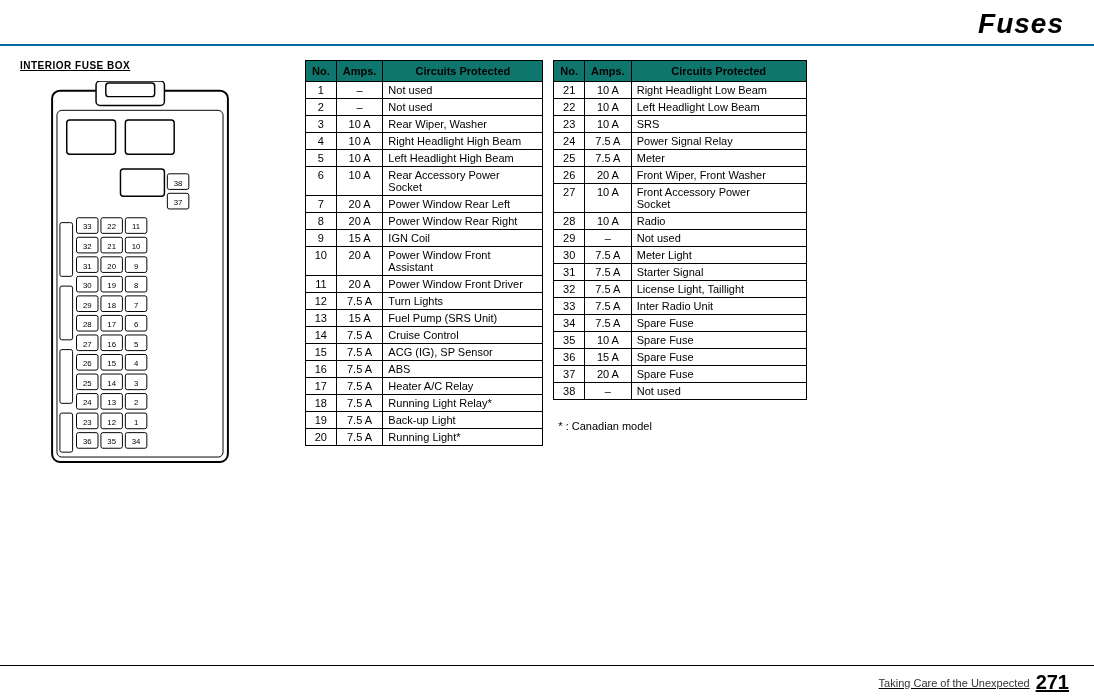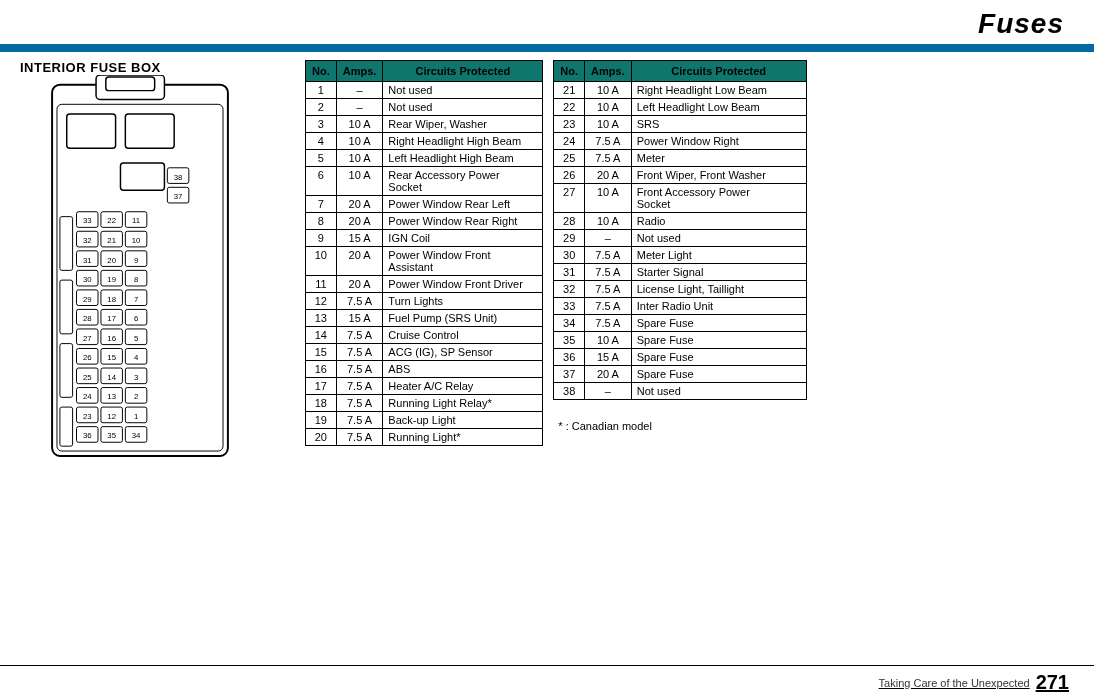--- a/index.html
+++ b/index.html
@@ -17,21 +17,21 @@
     
     .page-header {
       position: absolute;
       top: 0;
       right: 0;
       width: 100%;
       display: flex;
       justify-content: flex-end;
       align-items: center;
       padding: 8px 30px 4px 0;
-      border-bottom: 8px solid #0369a1;
+      border-bottom: 2px solid #0369a1;
     }
     .page-title {
       font-size: 28px;
       font-weight: bold;
       font-style: italic;
       letter-spacing: 1px;
     }
 
     
     .main-content {
@@ -47,23 +47,25 @@
     }
 
     
     .diagram-section {
       display: flex;
       flex-direction: column;
       width: 270px;
       flex-shrink: 0;
     }
     .section-label {
-      font-size: 13px;
+      font-size: 10px;
       font-weight: bold;
+      margin-bottom: 10px;
       letter-spacing: 0.5px;
+      text-decoration: underline;
     }
 
     
     .fuse-box-diagram {
       position: relative;
       width: 240px;
       height: 420px;
     }
     .fuse-box-diagram svg {
       width: 100%;
@@ -408,21 +410,21 @@
         <td class="circuit2">Left Headlight Low Beam</td>
       </tr>
             <tr>
         <td class="num">23</td>
         <td class="amps">10 A</td>
         <td class="circuit2">SRS</td>
       </tr>
             <tr>
         <td class="num">24</td>
         <td class="amps">7.5 A</td>
-        <td class="circuit2">Power Window Right</td>
+        <td class="circuit2">Power Signal Relay</td>
       </tr>
             <tr>
         <td class="num">25</td>
         <td class="amps">7.5 A</td>
         <td class="circuit2">Meter</td>
       </tr>
             <tr>
         <td class="num">26</td>
         <td class="amps">20 A</td>
         <td class="circuit2">Front Wiper, Front Washer</td>

